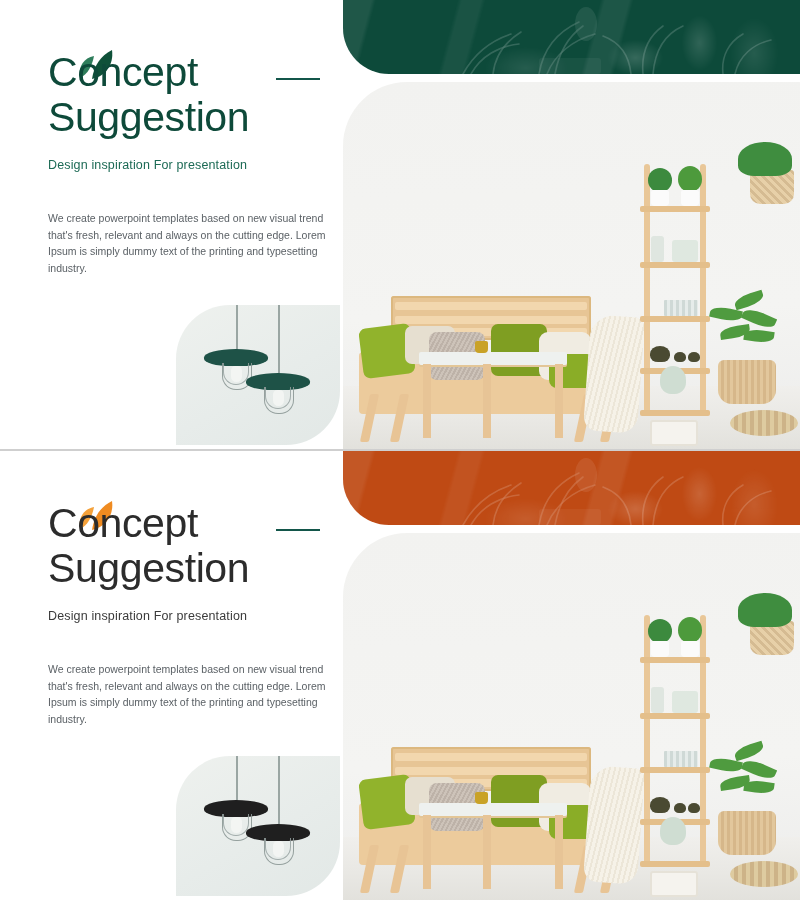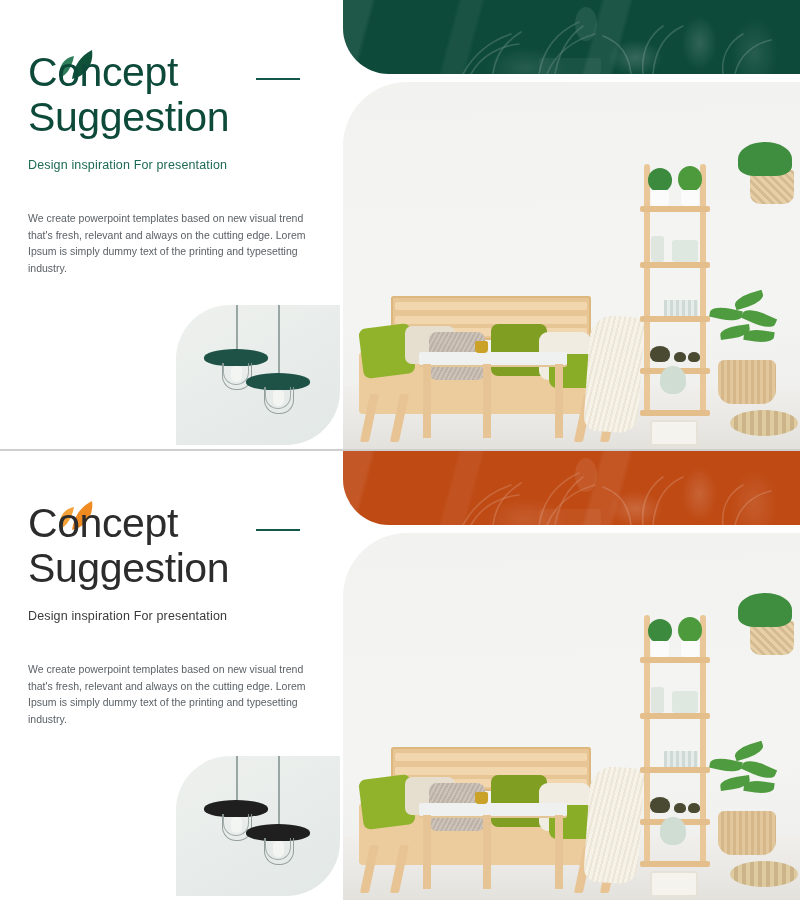--- a/index.html
+++ b/index.html
@@ -123,21 +123,21 @@
              border-radius:6px 6px 14px 14px;}
   .frond{ position:absolute; background:#4f9b3f; border-radius:60% 0 60% 0;}
   .pouf{ position:absolute; right:2px; bottom:14px; width:68px; height:26px;
          background: repeating-linear-gradient(90deg,#decBA0 0 4px,#cdb388 4px 8px);
          border-radius:50%; }
   .hang-basket{ position:absolute; right:6px; top:88px; width:44px; height:34px;
          background: repeating-linear-gradient(45deg,#e7d0a8 0 3px,#d5bb92 3px 6px);
          border-radius:3px 3px 10px 10px;}
 
   
-  .copy { position: absolute; left: 28px; top: 50px; width: 290px; }
+  .copy { position: absolute; left: 48px; top: 50px; width: 290px; }
 
   .logo-leaf { position: absolute; left: 26px; top: -2px; width: 44px; height: 34px; }
 
   .title {
     font-size: 41px;
     line-height: 45px;
     font-weight: 400;
     letter-spacing: -.4px;
     white-space: nowrap;
   }

